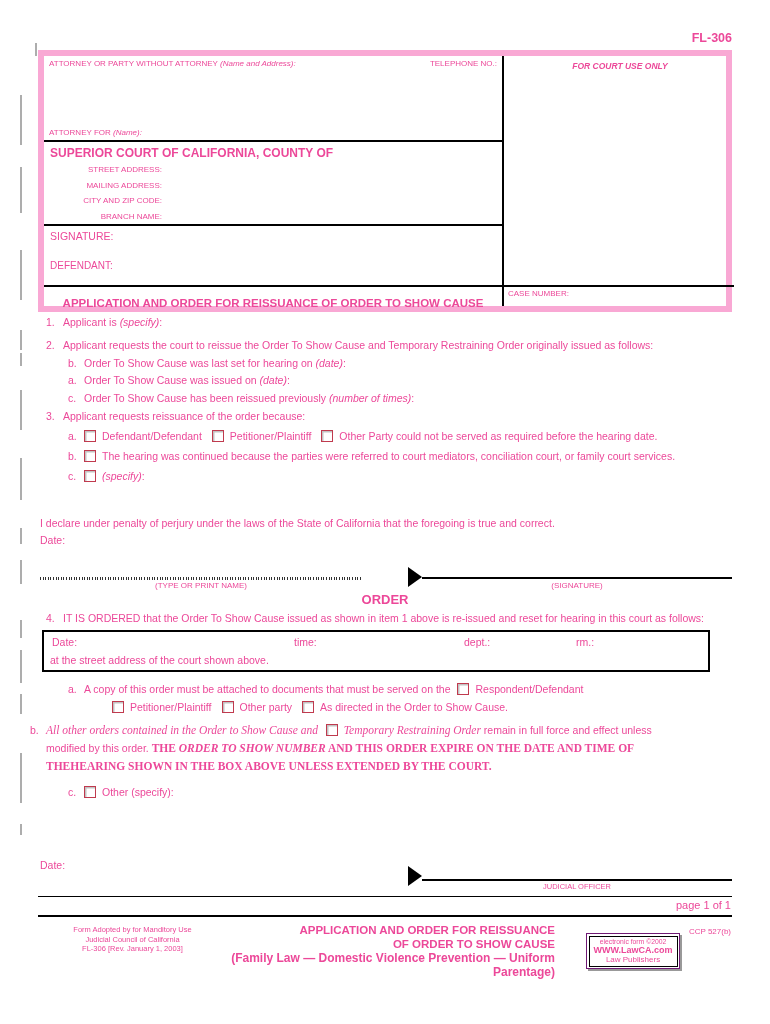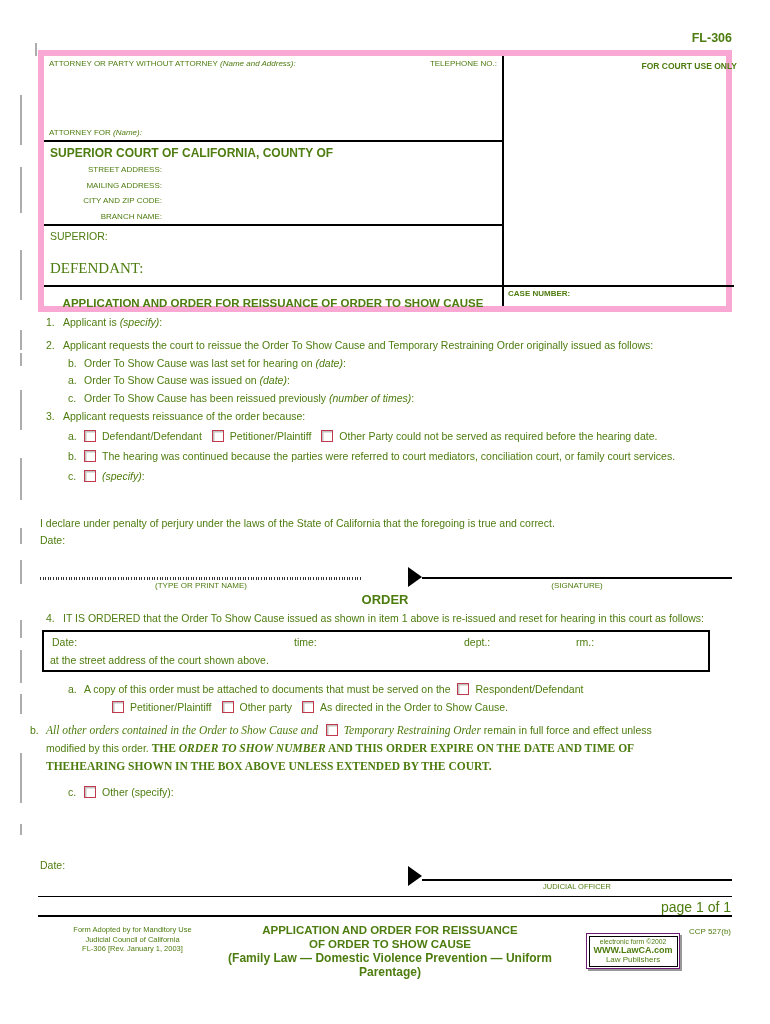--- a/index.html
+++ b/index.html
@@ -1,41 +1,41 @@
 <!DOCTYPE html>
 <html style="--checkbox-border: #c03a4e; --margin-mark: #adadad;"><head>
 <meta charset="utf-8">
 <style>
   html,body{margin:0;padding:0;background:#e9e9e9;}
   .page{position:relative;width:770px;height:1024px;background:#ffffff;margin:0 auto;
-        font-family:"Liberation Sans",sans-serif;color:#4d7c0f;overflow:hidden;}
+        font-family:"Liberation Sans",sans-serif;color:#ec4899;overflow:hidden;}
   .mm{position:absolute;width:2px;background:var(--margin-mark,#adadad);}
   .form-no{position:absolute;top:31px;right:38px;font-size:12.5px;font-weight:bold;}
 
   
   .caption{position:absolute;left:38px;top:50px;width:694px;height:262px;border:6px solid #f9a8d4;box-sizing:border-box;}
   .cap-vline{position:absolute;left:458px;top:0;bottom:0;width:1.5px;background:#000;}
   .cap-h85{position:absolute;left:0;top:84px;width:458px;height:1.5px;background:#000;}
   .cap-h169{position:absolute;left:0;top:168px;width:458px;height:1.5px;background:#000;}
   .cap-h232{position:absolute;left:0;top:229px;width:690px;height:1.5px;background:#000;}
   .att-cell{position:absolute;left:0;top:0;width:458px;height:84px;padding:3px 5px;box-sizing:border-box;}
   .att-row{display:flex;justify-content:space-between;font-size:8px;}
   .att-for{position:absolute;left:5px;bottom:3px;font-size:8px;}
-  .court-use{position:absolute;left:459px;top:0;width:234px;height:166px;text-align:right;
-             font-size:8.5px;font-weight:bold;padding-top:5px;box-sizing:border-box;}
+  .court-use{position:absolute;left:459px;top:0;width:234px;height:166px;text-align:center;
+             font-size:8.5px;font-weight:bold;font-style:italic;padding-top:5px;box-sizing:border-box;}
   .court-cell{position:absolute;left:0;top:86px;width:458px;height:82px;box-sizing:border-box;}
   .court-title{font-size:12px;font-weight:bold;margin:4px 0 2px 6px;}
   .addr{width:118px;text-align:right;font-size:8px;line-height:15.5px;}
   .party-cell{position:absolute;left:0;top:170px;width:458px;height:59px;box-sizing:border-box;}
   .plaintiff{position:absolute;left:6px;top:4px;font-size:10.5px;}
-  .defendant{position:absolute;left:6px;top:34px;font-size:15px;font-family:Liberation Serif, serif;}
+  .defendant{position:absolute;left:6px;top:34px;font-size:10px;}
   .title-cell{position:absolute;left:0;top:231px;width:458px;height:31px;display:flex;align-items:center;
               justify-content:center;font-size:11.5px;font-weight:bold;text-align:center;}
   .case-cell{position:absolute;left:459px;top:231px;width:234px;height:31px;padding:2px 5px;
-             font-size:8px;box-sizing:border-box;font-weight:bold;}
+             font-size:8px;box-sizing:border-box;}
 
   
   .item{position:absolute;left:46px;width:686px;font-size:10.5px;}
   .num{display:inline-block;width:17px;}
   .sub{margin-left:22px;}
   .snum{display:inline-block;width:16px;}
   .lh17{line-height:17.5px;}
   .lh20 > div{line-height:20px;}
   i.p{font-style:italic;}
   .cb{display:inline-block;width:12px;height:12px;background:#fff;
@@ -73,25 +73,25 @@
   .hang{padding-left:46px;position:relative;line-height:18px;left:-46px;width:648px;}
   .hang .bnum{position:absolute;left:30px;top:0;}
 
   .date2{position:absolute;left:40px;top:859px;font-size:10.5px;}
   .jsig{position:absolute;left:38px;top:862px;width:694px;height:32px;}
   .jsig .sig-arrow{top:4px;}
   .jsig .line{position:absolute;left:384px;top:17px;width:310px;height:1.5px;background:#000;}
   .jsig .lab{position:absolute;left:384px;top:20px;width:310px;text-align:center;font-size:7.5px;}
 
   .hline-a{position:absolute;left:38px;top:896px;width:694px;height:1px;background:#000;}
-  .pgind{position:absolute;right:39px;top:899px;font-size:14px;}
+  .pgind{position:absolute;right:39px;top:899px;font-size:11px;}
   .hline-b{position:absolute;left:38px;top:915px;width:694px;height:2px;background:#000;}
 
   .f-left{position:absolute;left:40px;top:925px;width:185px;text-align:center;font-size:7.5px;line-height:9.5px;}
-  .f-center{position:absolute;left:225px;top:923px;width:330px;text-align:center;font-weight:bold;}
+  .f-center{position:absolute;left:225px;top:923px;width:330px;text-align:right;font-weight:bold;}
   .f-center .l1{font-size:11.5px;line-height:14px;}
   .f-center .l3{font-size:12px;line-height:14px;}
   .pubbox{position:absolute;left:586px;top:933px;border:1px solid #701a75;padding:1.5px;
           box-shadow:2px 2px 0 #999;background:#fff;}
   .pubbox .inner{border:1.2px solid #000;padding:1px 4px 2px;text-align:center;}
   .pub1{font-size:6.8px;}
   .pub2{font-size:9px;font-weight:bold;line-height:10px;}
   .pub3{font-size:8px;line-height:9px;}
   .ccp{position:absolute;right:39px;top:927px;font-size:8px;}
 </style>
@@ -128,21 +128,21 @@
     </div>
     <div class="court-use">FOR COURT USE ONLY</div>
     <div class="court-cell">
       <div class="court-title">SUPERIOR COURT OF CALIFORNIA, COUNTY OF</div>
       <div class="addr">STREET ADDRESS:</div>
       <div class="addr">MAILING ADDRESS:</div>
       <div class="addr">CITY AND ZIP CODE:</div>
       <div class="addr">BRANCH NAME:</div>
     </div>
     <div class="party-cell">
-      <div class="plaintiff">SUPERIOR:</div>
+      <div class="plaintiff">SIGNATURE:</div>
       <div class="defendant">DEFENDANT:</div>
     </div>
     <div class="title-cell">APPLICATION AND ORDER FOR REISSUANCE OF ORDER TO SHOW CAUSE</div>
     <div class="case-cell">
       <span>CASE NUMBER:</span>
     </div>
     <div class="cap-vline"></div>
     <div class="cap-h85"></div>
     <div class="cap-h169"></div>
     <div class="cap-h232"></div>

